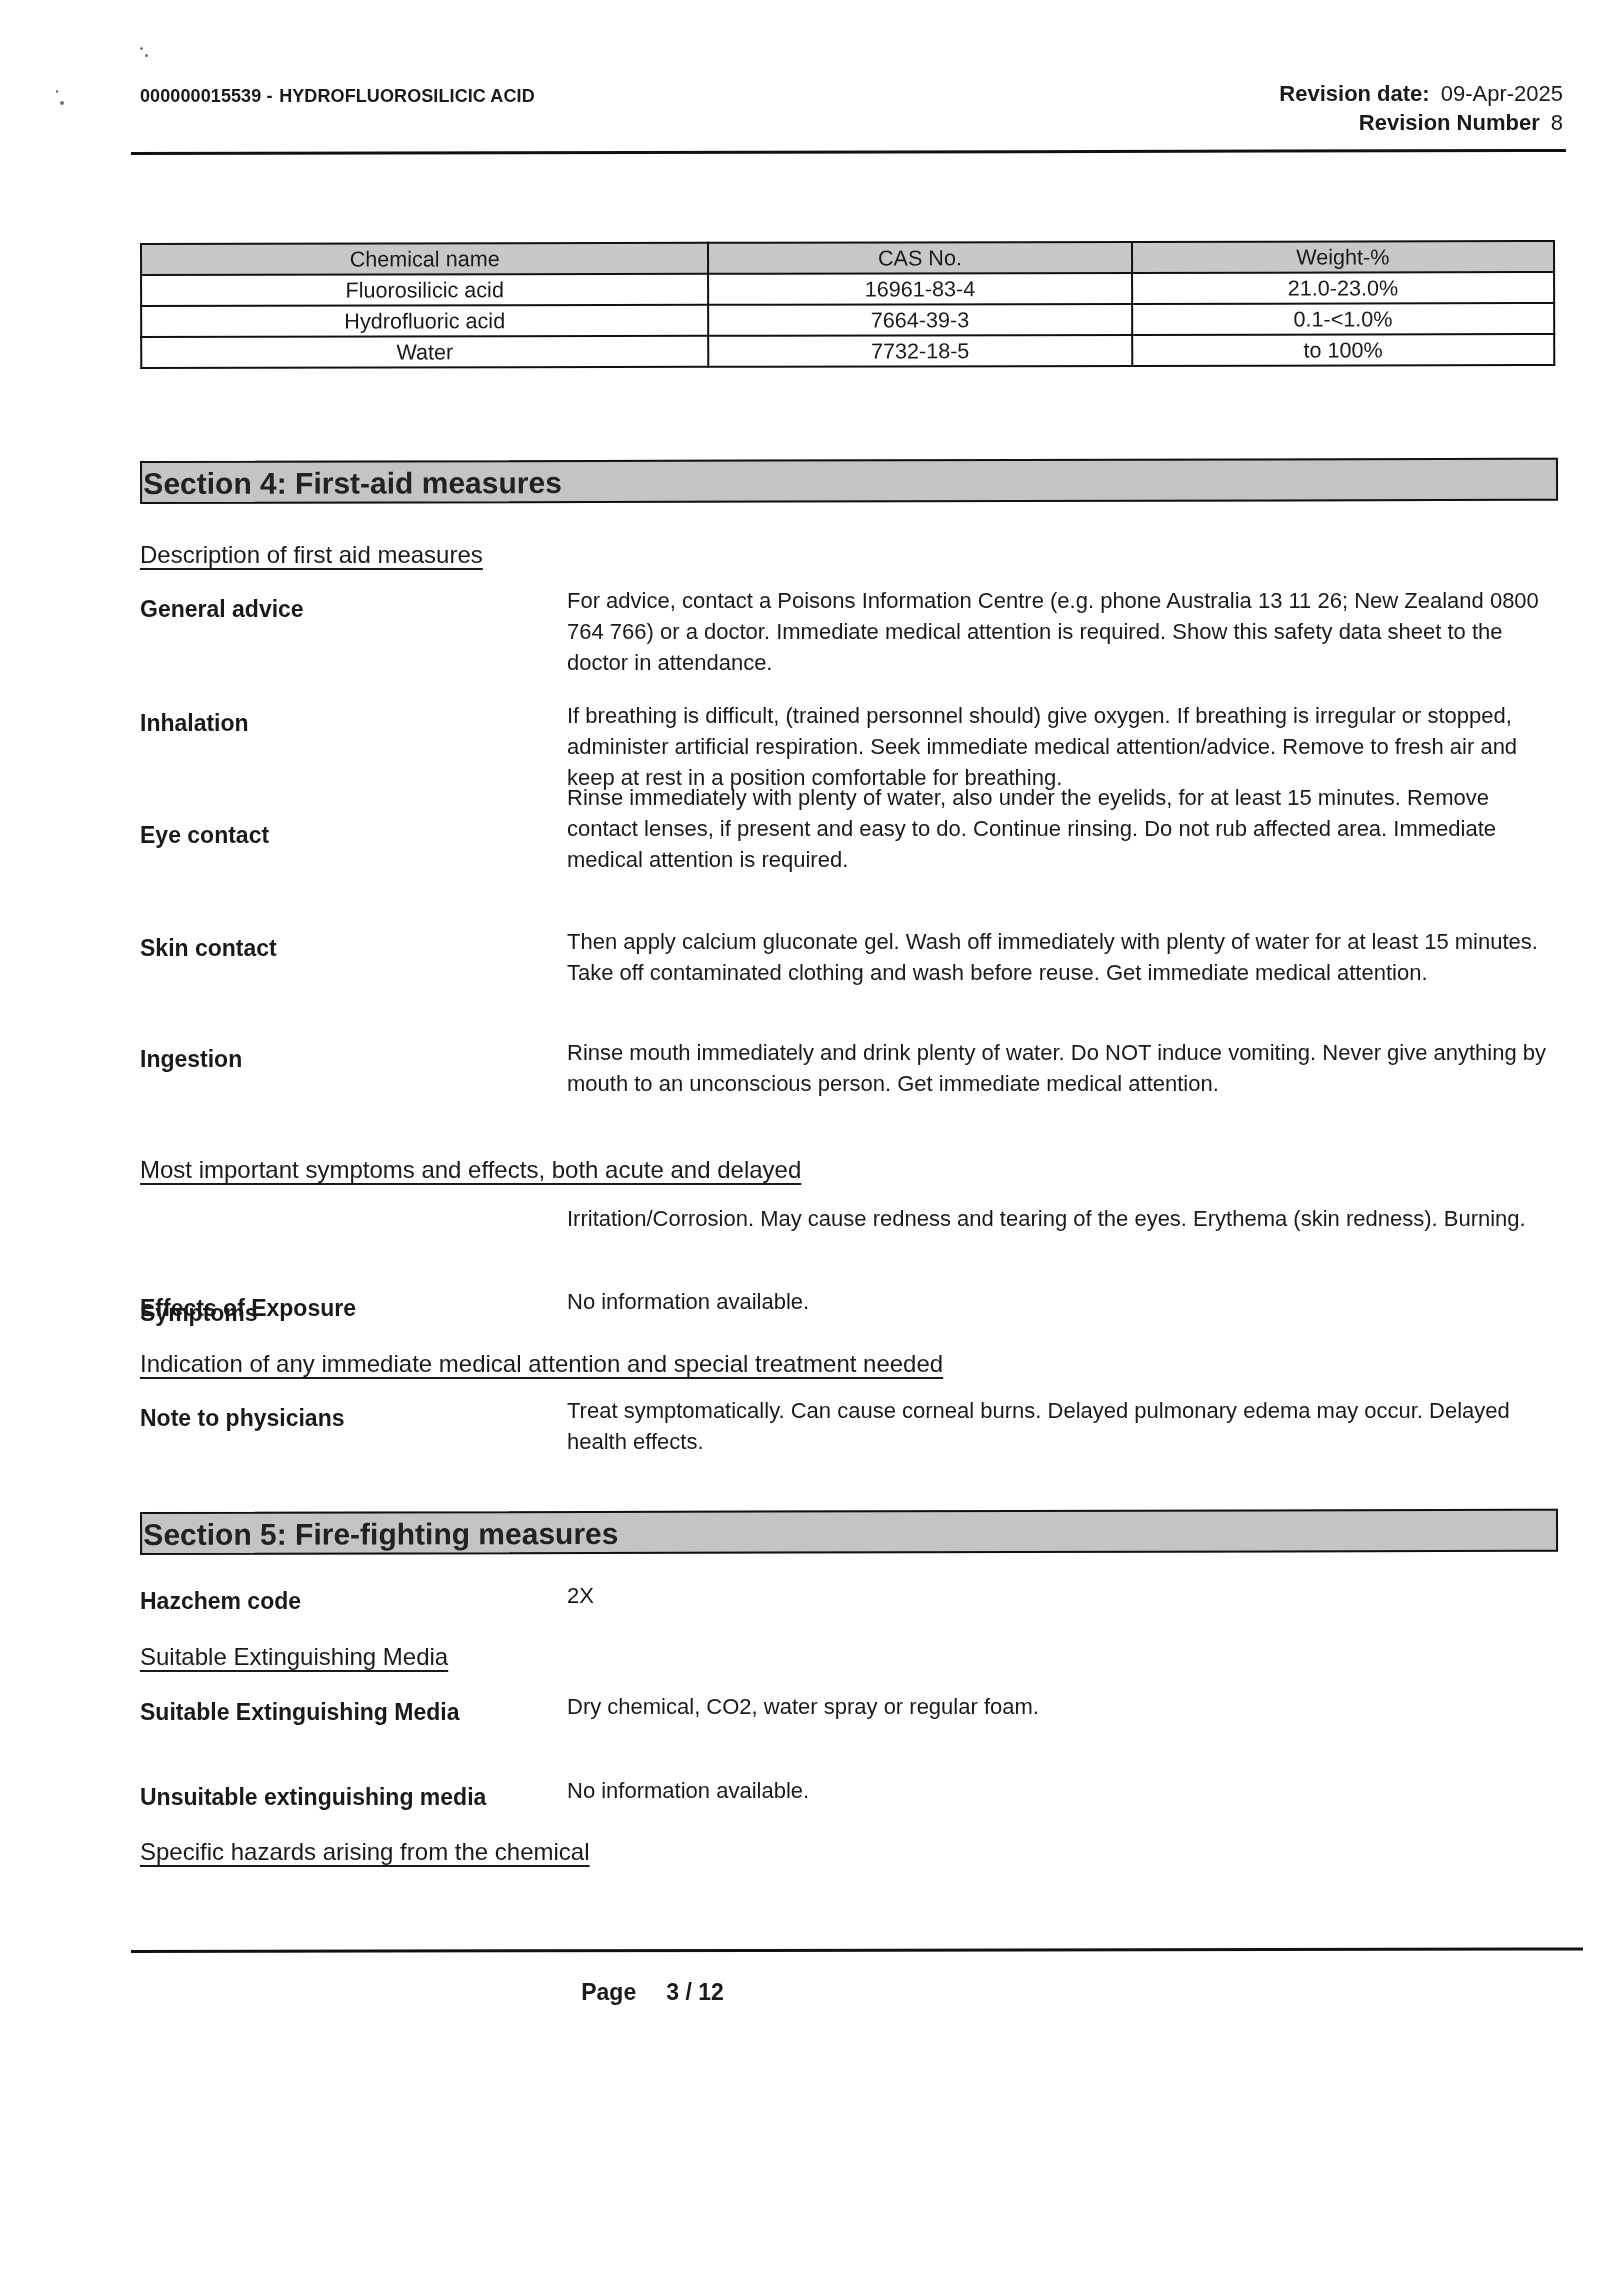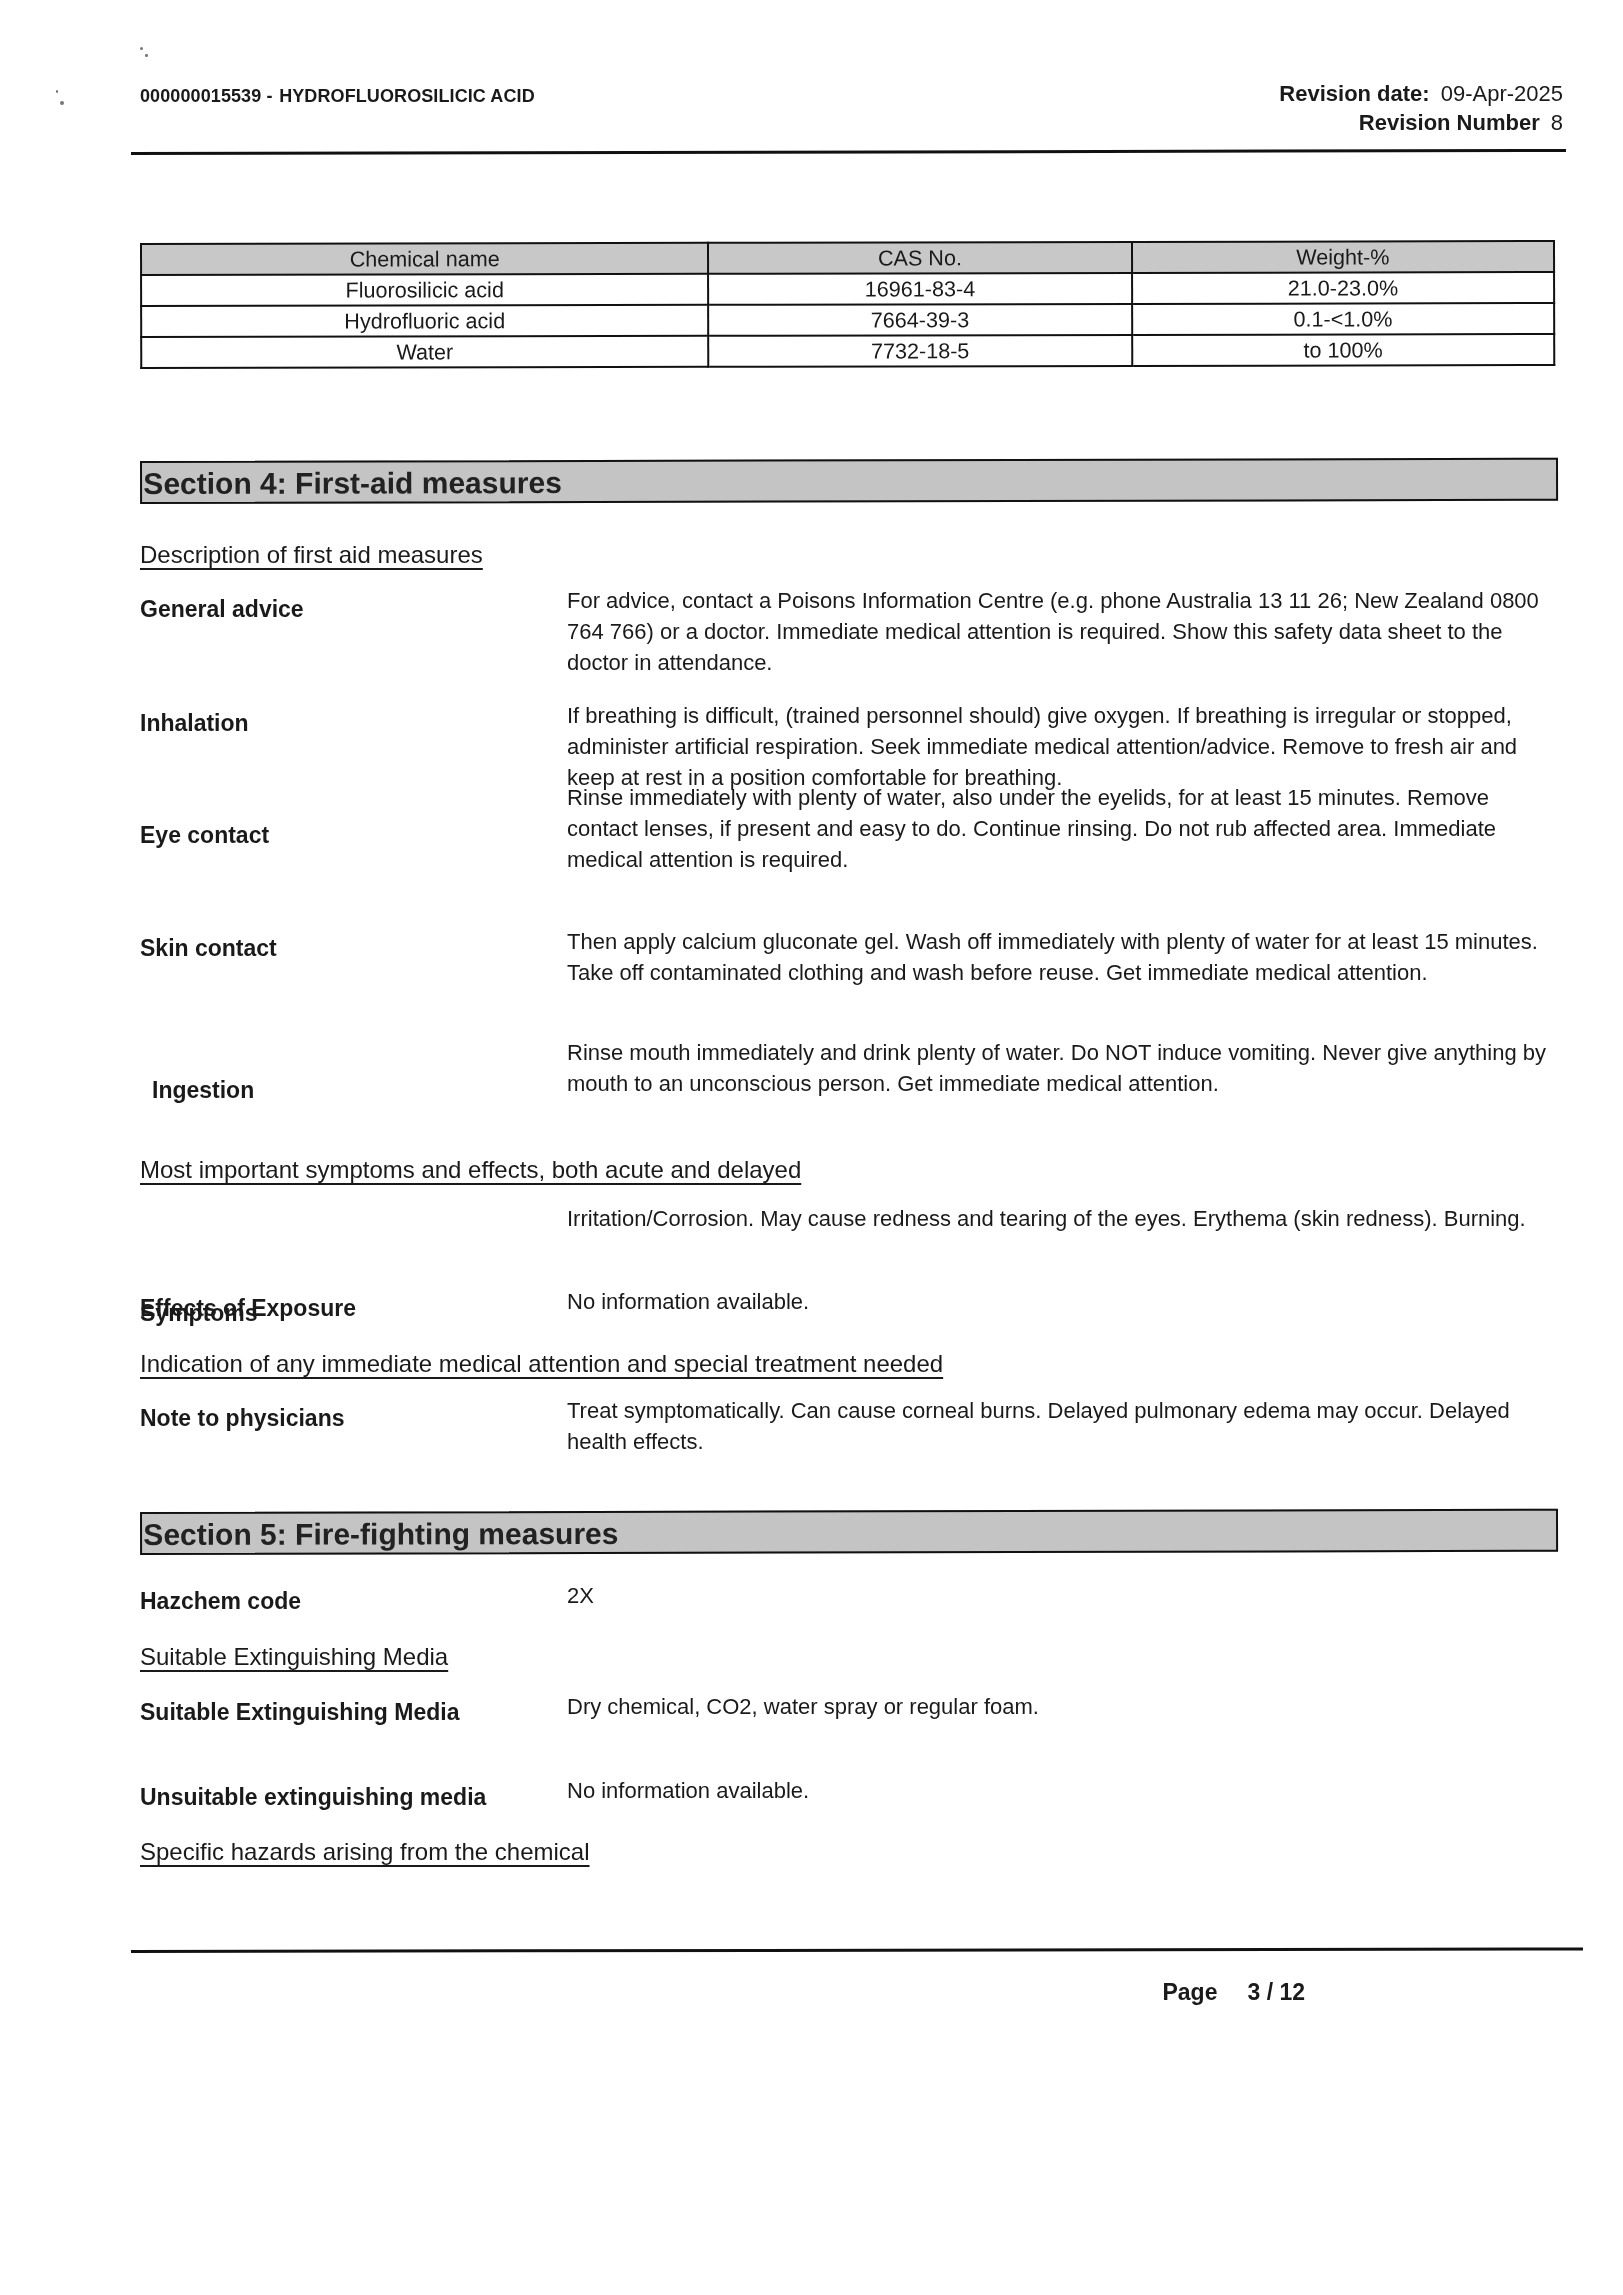--- a/index.html
+++ b/index.html
@@ -35,21 +35,21 @@
 
   
   .subhead { position: absolute; left: 140px; font-size: 24px; font-weight: normal; text-decoration: underline;
              text-decoration-thickness: 2px; text-underline-offset: 5.2px; }
 
   
   .label { position: absolute; left: 140px; font-size: 23px; font-weight: bold; }
   .value { position: absolute; left: 567px; width: 995px; font-size: 22px; line-height: 31px; }
 
   
-  .footer { left: 0; width: 1305px; top: 1979px; text-align: right; font-size: 23px; font-weight: bold; }
+  .footer { left: 0; width: 1305px; top: 1979px; text-align: center; font-size: 23px; font-weight: bold; }
   .footer .pg-label { margin-right: 30px; }
 </style>
 </head>
 <body>
 
 <div class="speck" style="left:140px;top:47px;width:3.3px;height:3.3px;"></div>
 <div class="speck" style="left:145px;top:54px;width:2.6px;height:2.6px;"></div>
 <div class="speck" style="left:56px;top:90px;width:2px;height:2.6px;"></div>
 <div class="speck" style="left:60px;top:101px;width:3.9px;height:3.9px;"></div>
 
@@ -109,21 +109,21 @@
 
 <div class="label" style="top:710px;">Inhalation</div>
 <div class="value" style="top:700px;">If breathing is difficult, (trained personnel should) give oxygen. If breathing is irregular or stopped, administer artificial respiration. Seek immediate medical attention/advice. Remove to fresh air and keep at rest in a position comfortable for breathing.</div>
 
 <div class="label" style="top:822px;">Eye contact</div>
 <div class="value" style="top:782px;">Rinse immediately with plenty of water, also under the eyelids, for at least 15 minutes. Remove contact lenses, if present and easy to do. Continue rinsing. Do not rub affected area. Immediate medical attention is required.</div>
 
 <div class="label" style="top:935px;">Skin contact</div>
 <div class="value" style="top:926px;">Then apply calcium gluconate gel. Wash off immediately with plenty of water for at least 15 minutes. Take off contaminated clothing and wash before reuse. Get immediate medical attention.</div>
 
-<div class="label" style="top:1077px;margin-left:12px;">Ingestion</div>
+<div class="label" style="top:1046px;">Ingestion</div>
 <div class="value" style="top:1037px;">Rinse mouth immediately and drink plenty of water. Do NOT induce vomiting. Never give anything by mouth to an unconscious person. Get immediate medical attention.</div>
 
 <div class="subhead" style="top:1156px;">Most important symptoms and effects, both acute and delayed</div>
 
 <div class="label" style="top:1264px;margin-top:36px;">Symptoms</div>
 <div class="value" style="top:1203px;">Irritation/Corrosion. May cause redness and tearing of the eyes. Erythema (skin redness). Burning.</div>
 
 <div class="label" style="top:1295px;">Effects of Exposure</div>
 <div class="value" style="top:1286px;">No information available.</div>
 

